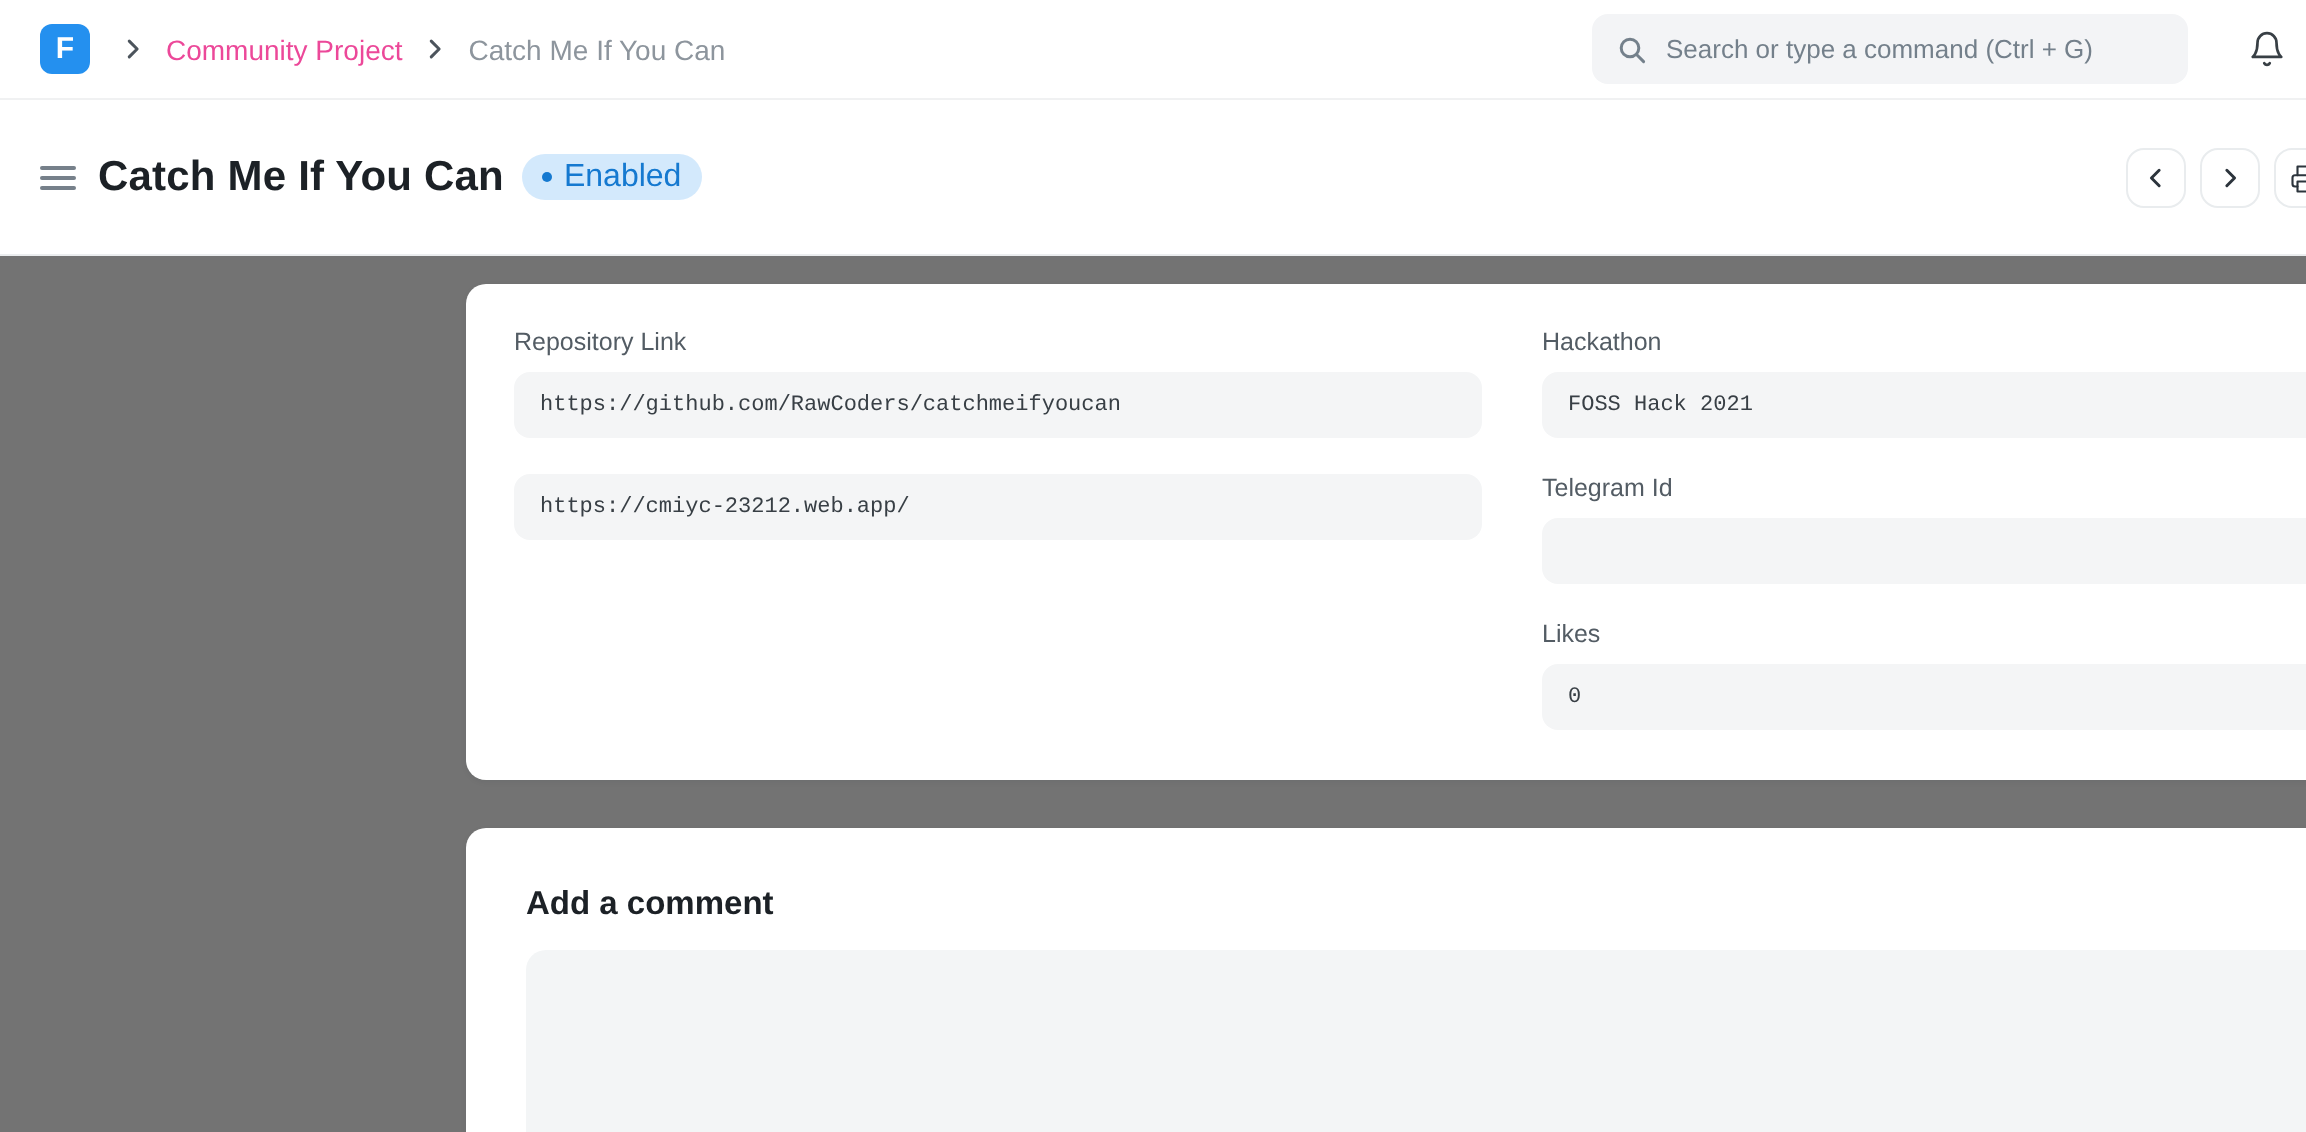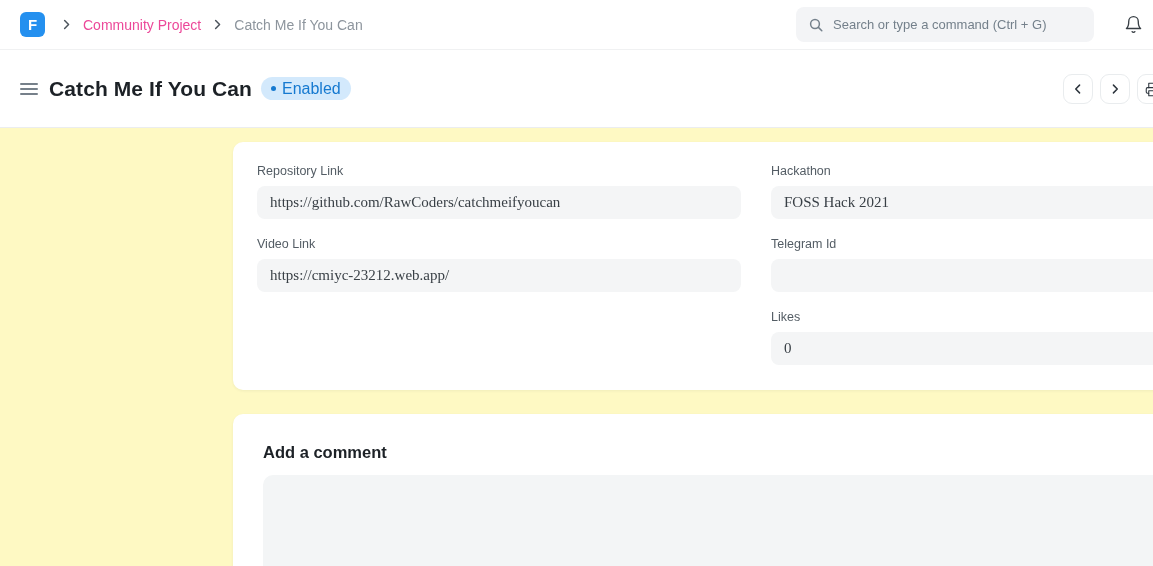--- a/index.html
+++ b/index.html
@@ -90,21 +90,21 @@
     border: 1px solid #e9ecee;
     border-radius: 9px;
     display: flex; align-items: center; justify-content: center;
     cursor: pointer;
     flex: 0 0 auto;
   }
 
   
   .content {
     height: 438px;
-    background: #fef9c3;
+    background: #737373;
     padding: 14px 0 0 233px;
     overflow: hidden;
   }
   .card {
     width: 1046px;
     background: #ffffff;
     border-radius: 10px;
     box-shadow: 0 1px 3px rgba(24,39,53,0.06);
   }
   .card.form-card { padding: 22px 24px 25px; }
@@ -115,22 +115,22 @@
     font-size: 12.5px; color: #535c64;
     line-height: 15px; margin-bottom: 7px;
     display: block;
   }
   .field input {
     width: 100%; height: 33px;
     background: #f4f5f6;
     border: none; outline: none;
     border-radius: 8px;
     padding: 0 13px;
-    font-family: Liberation Serif, serif;
-    font-size: 15px; color: #383f45;
+    font-family: Liberation Mono, monospace;
+    font-size: 11px; color: #383f45;
   }
 
   .card.comment-card {
     margin-top: 24px;
     height: 240px;
     padding: 29px 30px;
   }
   .comment-heading { font-size: 16.5px; font-weight: 700; color: #1c2126; }
   .comment-box {
     margin-top: 13px;
@@ -232,21 +232,20 @@
 
   <div class="card form-card">
     <div class="form-grid">
 
       <div class="form-col">
         <div class="field">
           <label class="field-label">Repository Link</label>
           <input type="text" value="https://github.com/RawCoders/catchmeifyoucan" style="">
         </div>
         <div class="field">
-          <label class="field-label">Video Link</label>
           <input type="text" value="https://cmiyc-23212.web.app/" style="">
         </div>
       </div>
 
       <div class="form-col">
         <div class="field">
           <label class="field-label">Hackathon</label>
           <input type="text" value="FOSS Hack 2021" style="">
         </div>
         <div class="field">

